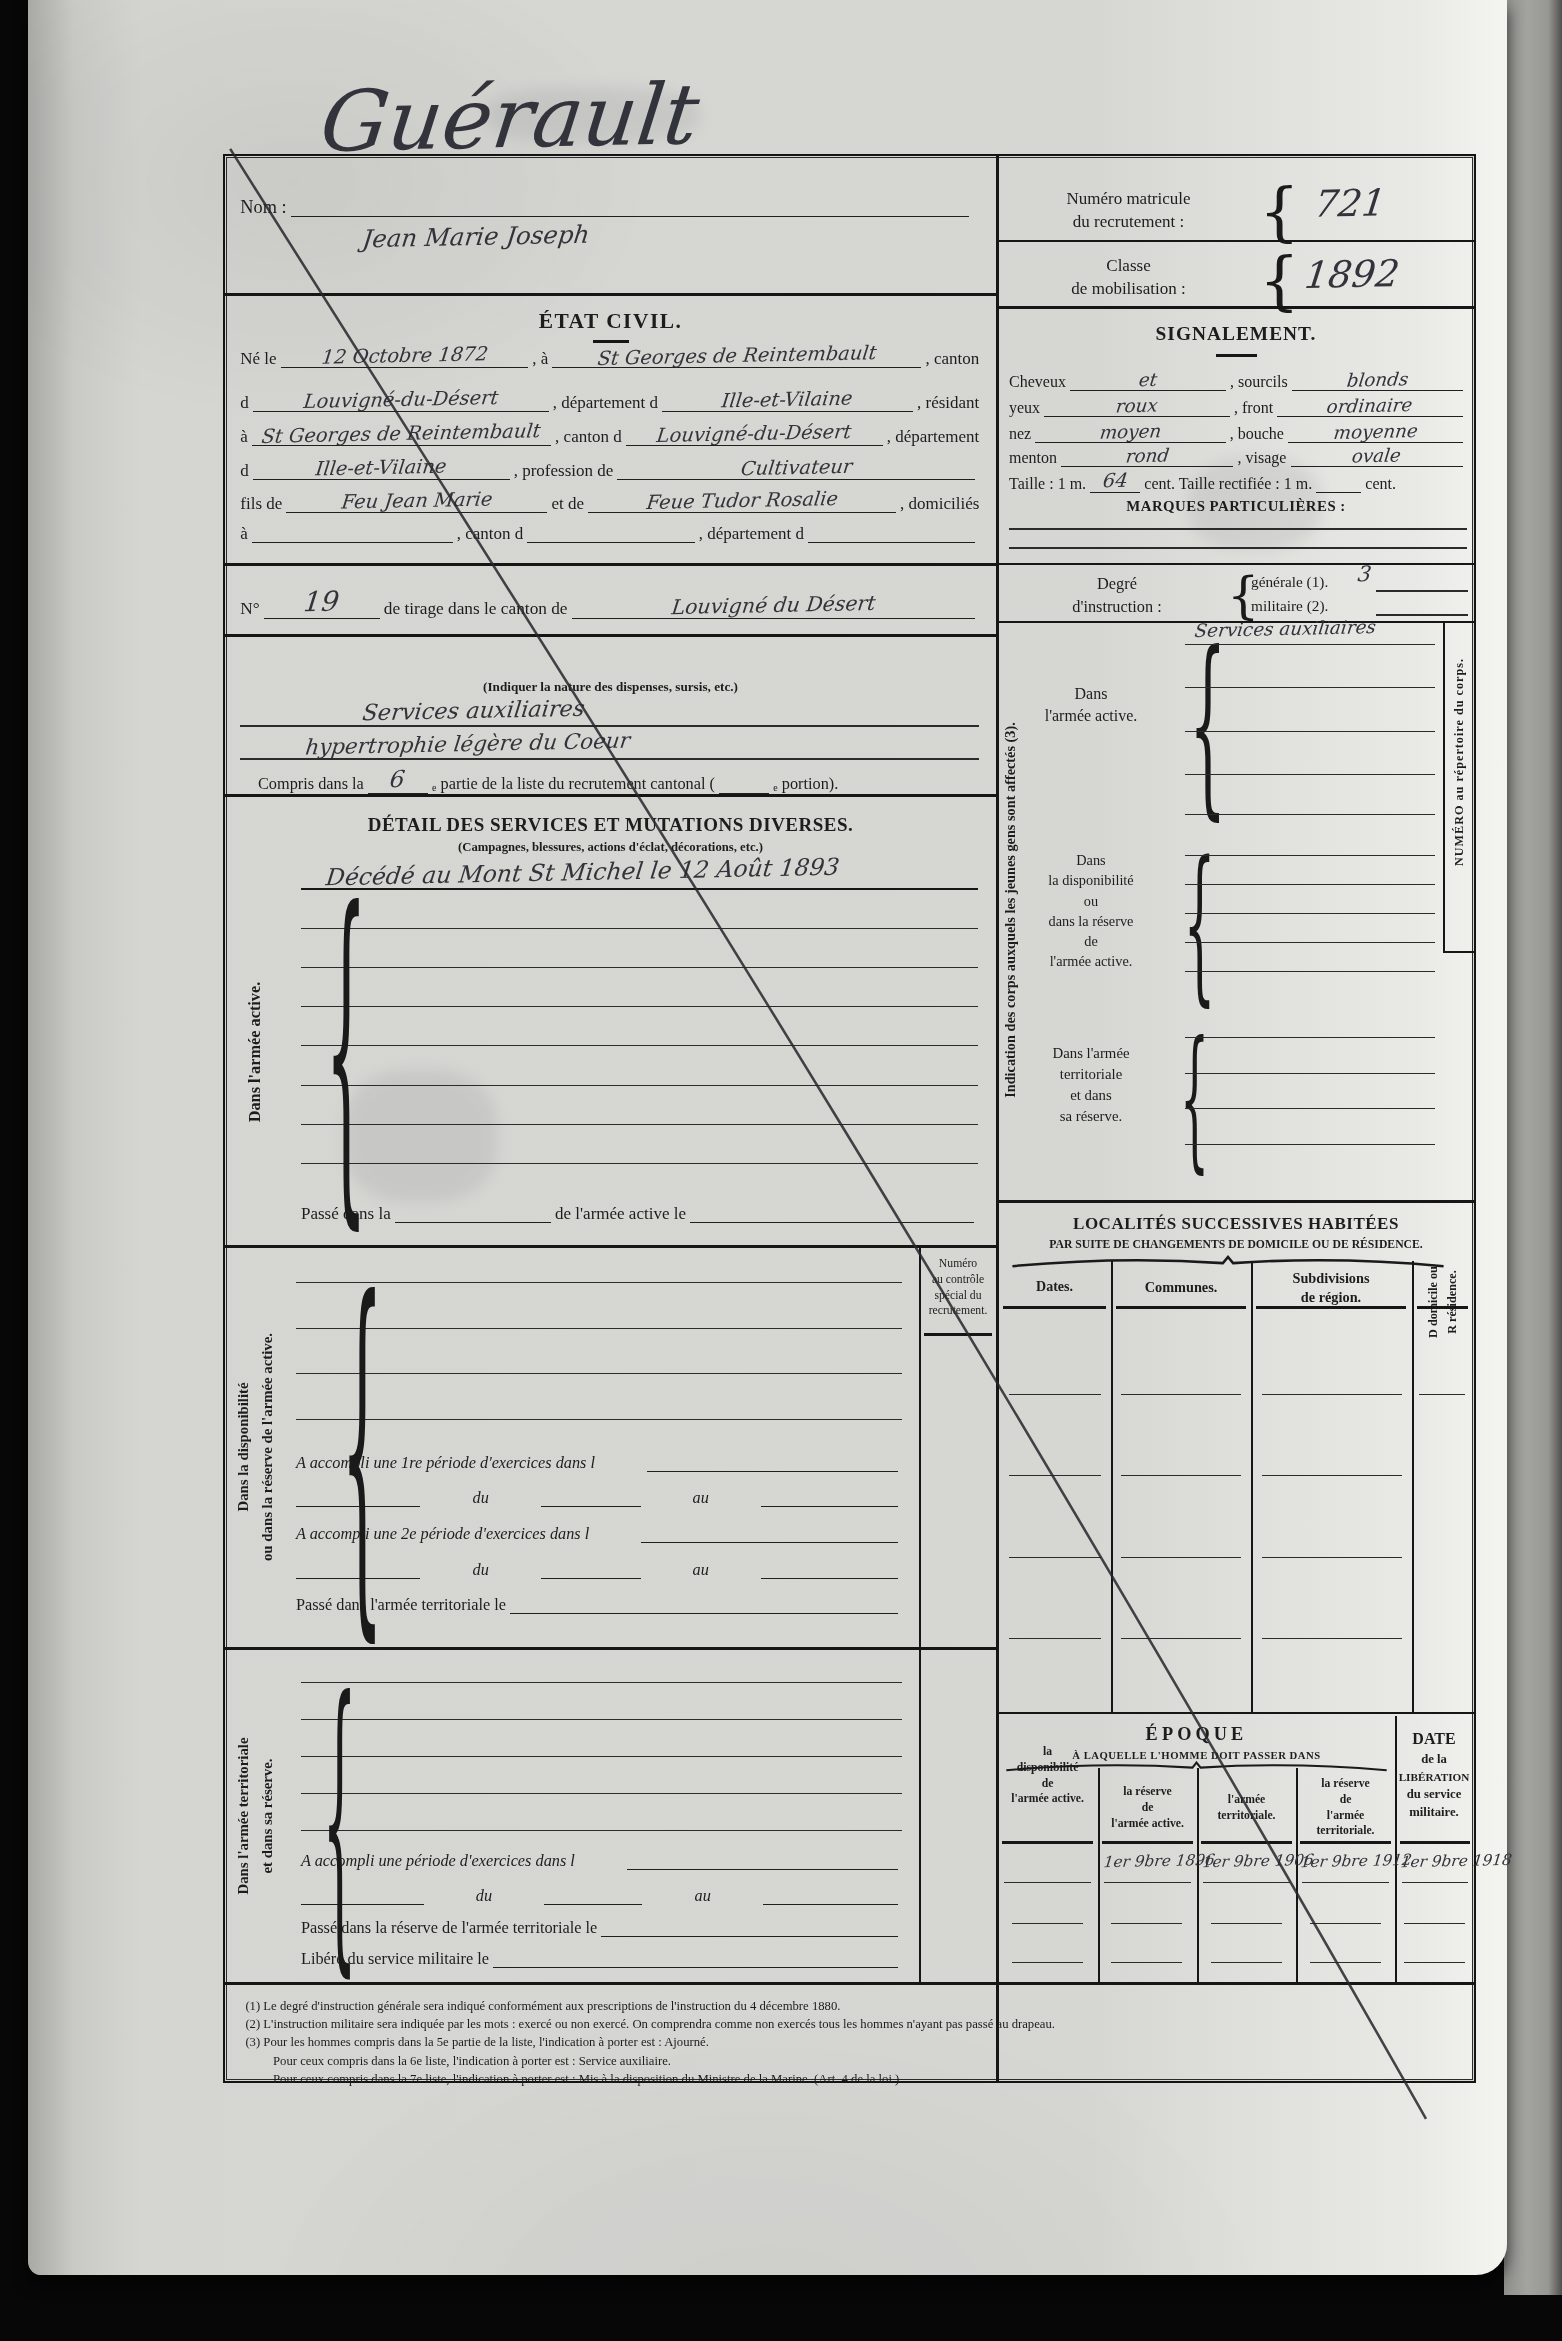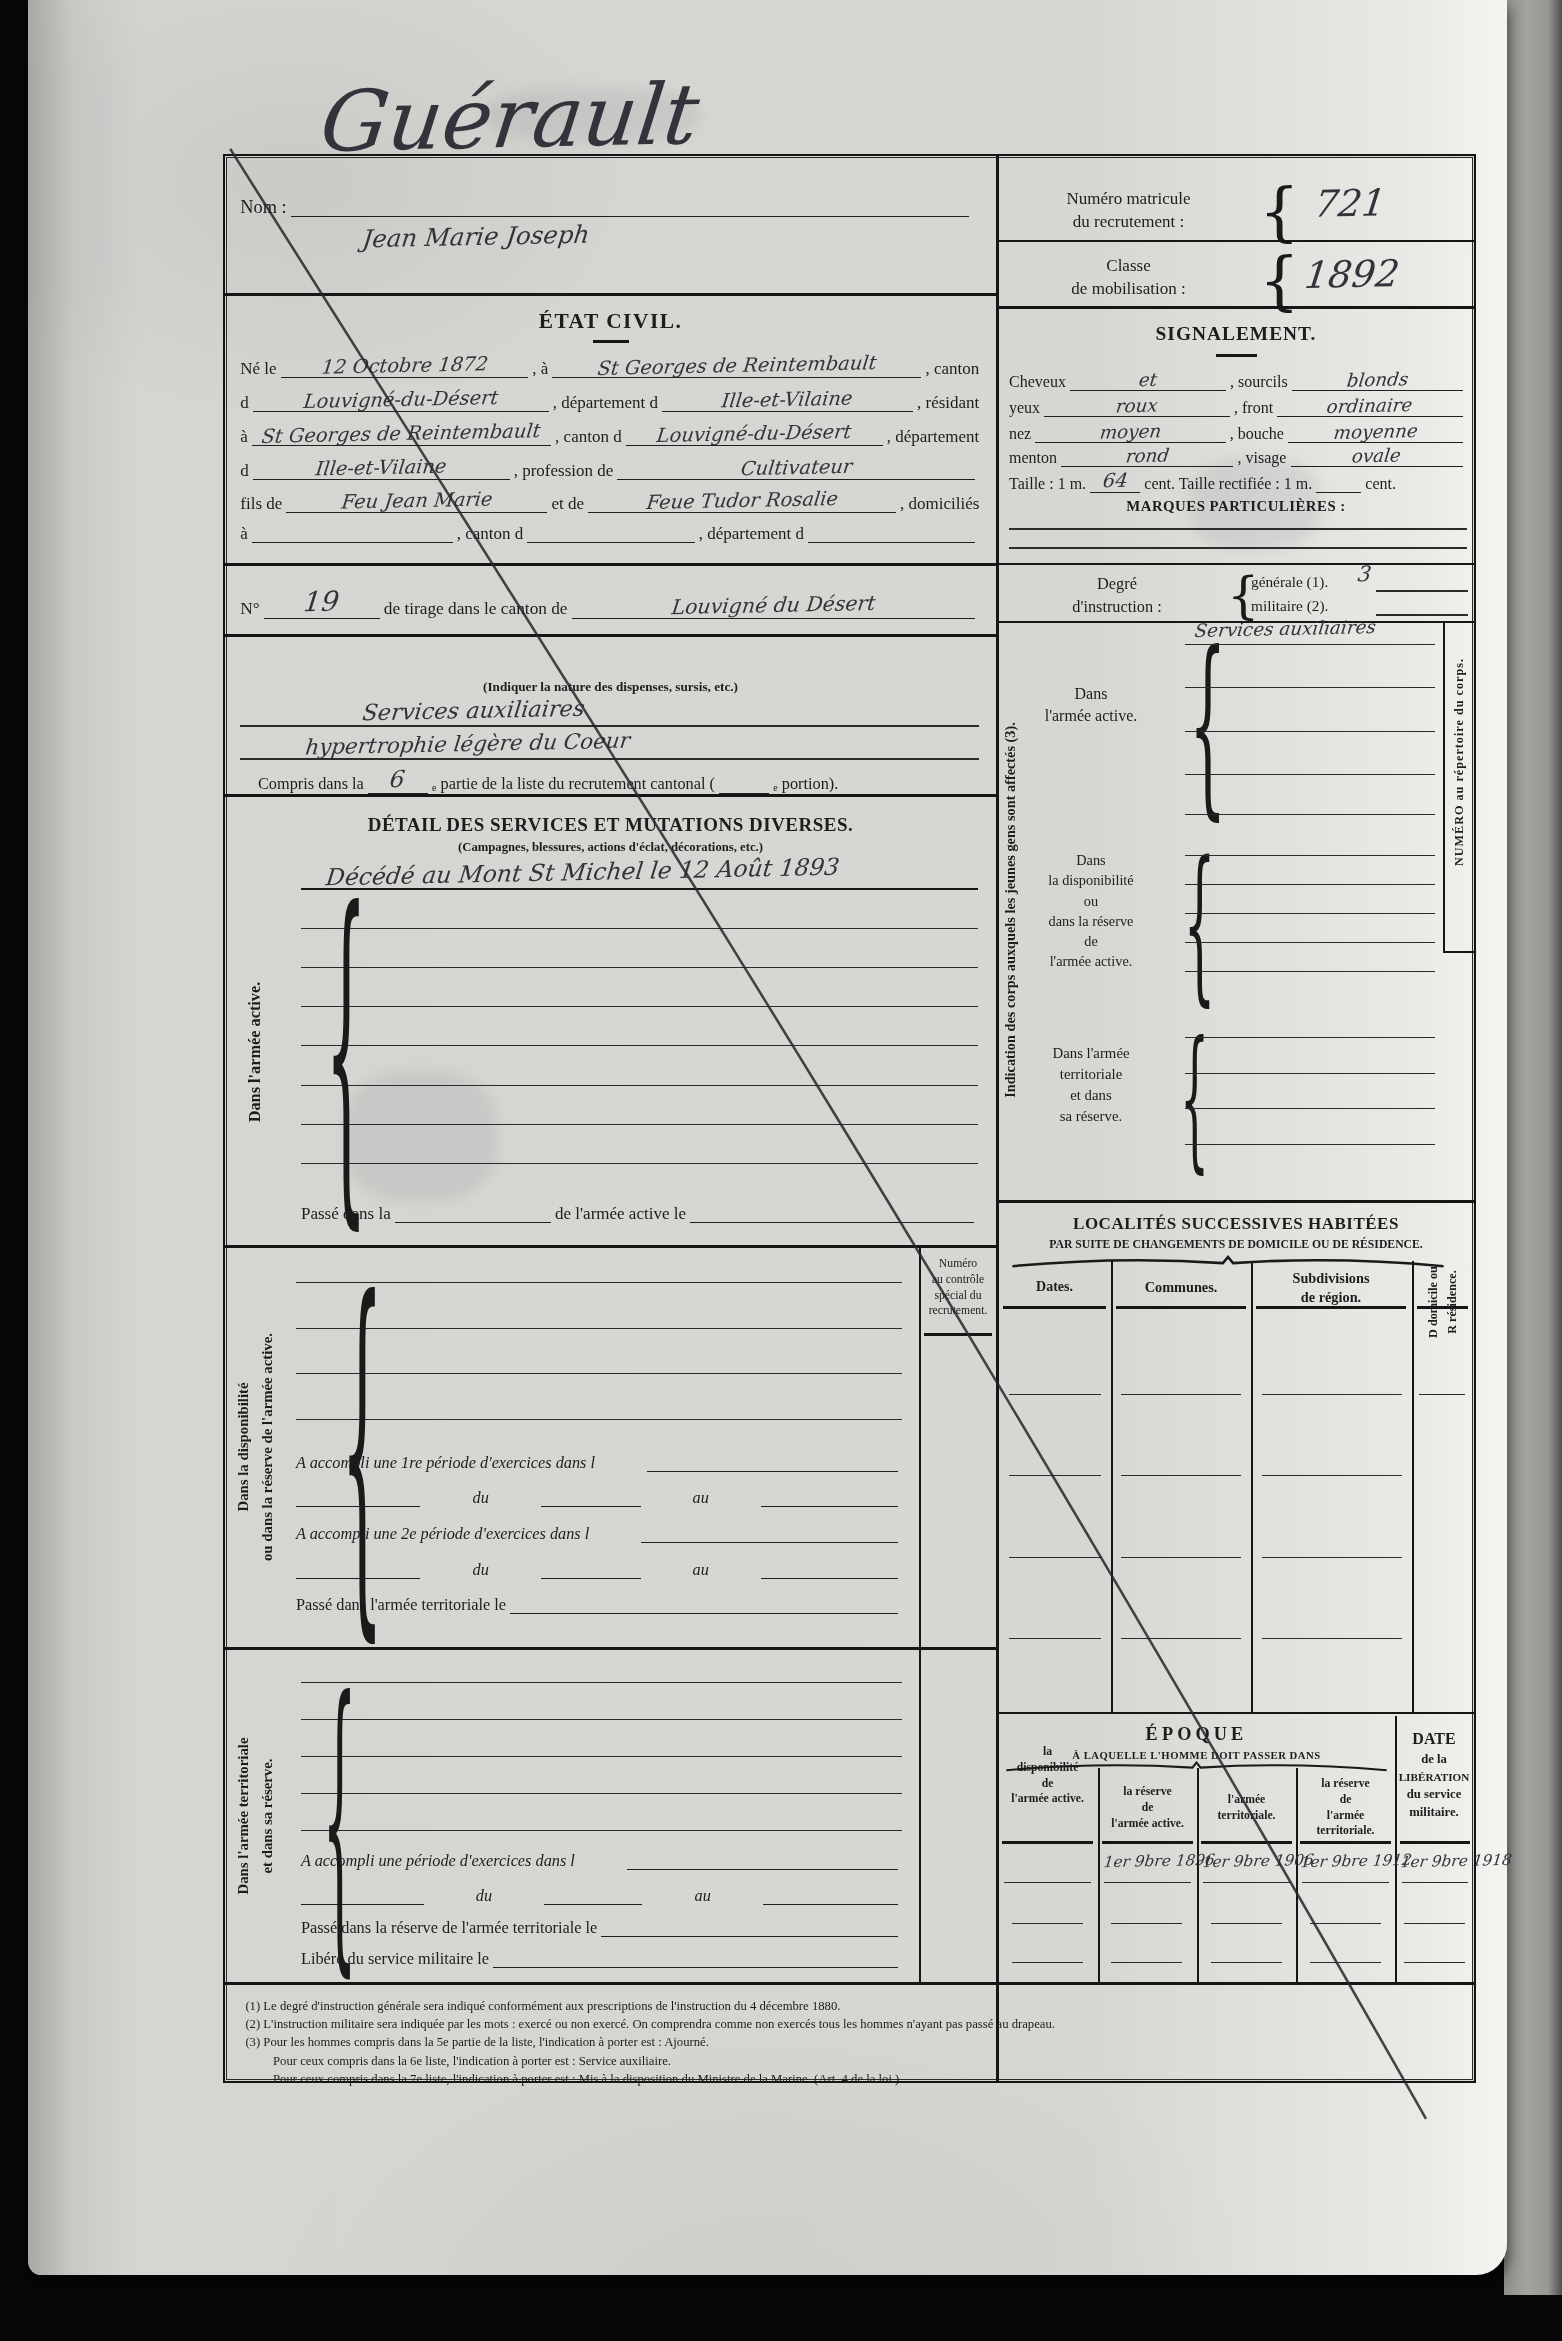--- a/index.html
+++ b/index.html
@@ -58,21 +58,21 @@
     <div class="row" style="left:15.3px;top:41px;width:733px;font-size:18.3px;">
       <span class="p">Nom :</span>
       <span class="fill"></span>
     </div>
     <div class="abs hw" style="left:138px;top:66px;font-size:24.4px;">Jean Marie Joseph</div>
     <div class="hline" style="left:0;top:137px;width:771px;height:2.5px;"></div>
 
     <div class="abs p b ctr" style="left:0;top:153px;width:771px;font-size:21.4px;letter-spacing:1.5px;">ÉTAT CIVIL.</div>
     <div class="hline" style="left:368px;top:184px;width:36px;height:3.1px;"></div>
 
-    <div class="row" style="left:15.3px;top:199px;width:739px;font-size:17px;">
+    <div class="row" style="left:15.3px;top:189px;width:739px;font-size:17px;">
       <span class="p">Né le</span>
       <span class="fv" style="flex:1;"><span class="hw" style="font-size:19.4px;">12 Octobre 1872</span></span>
       <span class="p">, à</span>
       <span class="fv" style="flex:1.5;"><span class="hw" style="font-size:19.4px;">St Georges de Reintembault</span></span>
       <span class="p">, canton</span>
     </div>
     <div class="row" style="left:15.3px;top:233px;width:739px;font-size:17px;">
       <span class="p">d</span>
       <span class="fv" style="flex:1.3;"><span class="hw" style="font-size:19.4px;">Louvigné-du-Désert</span></span>
       <span class="p">, département d</span>

